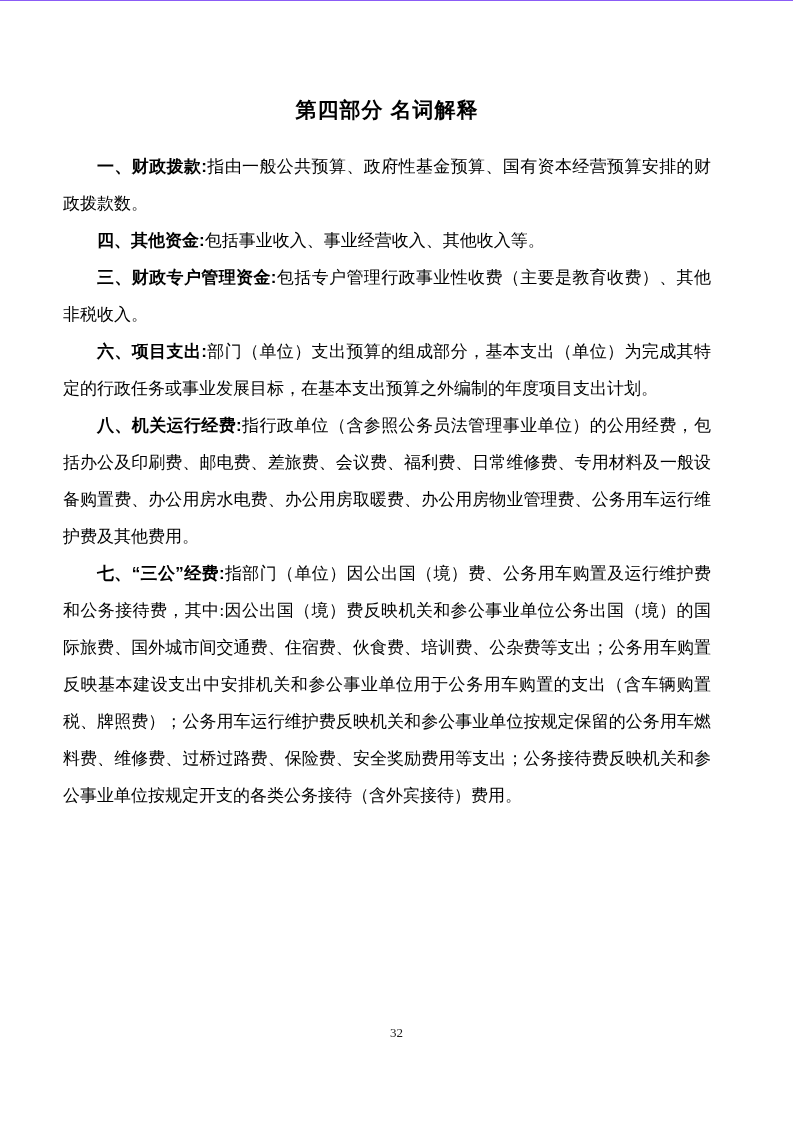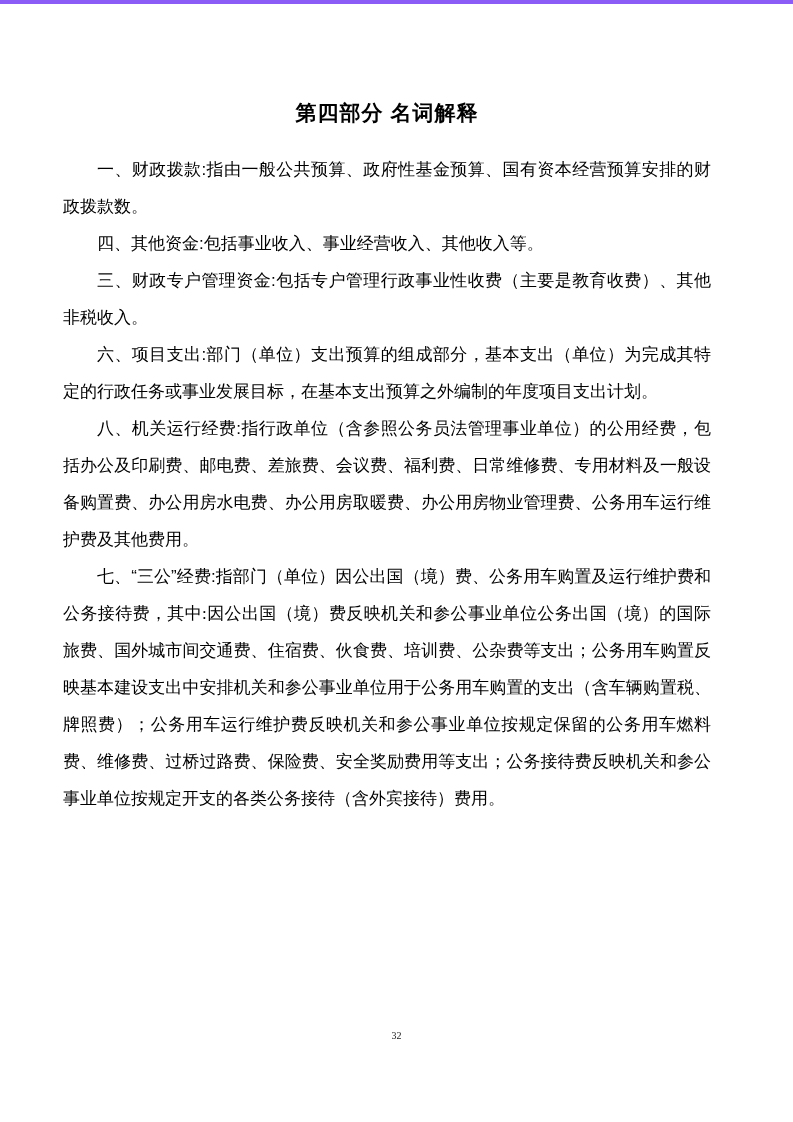--- a/index.html
+++ b/index.html
@@ -7,21 +7,21 @@
     padding: 0;
     background: #ffffff;
   }
   .page {
     position: relative;
     width: 793px;
     height: 1122px;
     background: #ffffff;
     color: #000000;
     overflow: hidden;
-    border-top: 4px solid #8b5cf6;
+    border-top: 1px solid #8b5cf6;
     box-sizing: border-box;
   }
   .content {
     position: absolute;
     left: 63px;
     top: 95px;
     width: 648px;
   }
   .doc-title {
     margin: 0 0 24px 0;
@@ -36,30 +36,30 @@
     margin: 0;
     font-family: "Liberation Serif", serif;
     font-size: 17px;
     line-height: 37px;
     text-align: justify;
     text-justify: inter-character;
     text-indent: 2em;
   }
   .term {
     font-family: "Liberation Sans", sans-serif;
-    font-weight: normal;
+    font-weight: bold;
   }
   .page-number {
     position: absolute;
     top: 1024px;
     left: 0;
     width: 100%;
     text-align: center;
     font-family: "Liberation Serif", serif;
-    font-size: 10px;
+    font-size: 13px;
     line-height: 16px;
     color: #1a1a1a;
   }
 </style>
 </head>
 <body>
 
 <div class="page">
   <div class="content">
     <h1 class="doc-title">第四部分 名词解释</h1>

